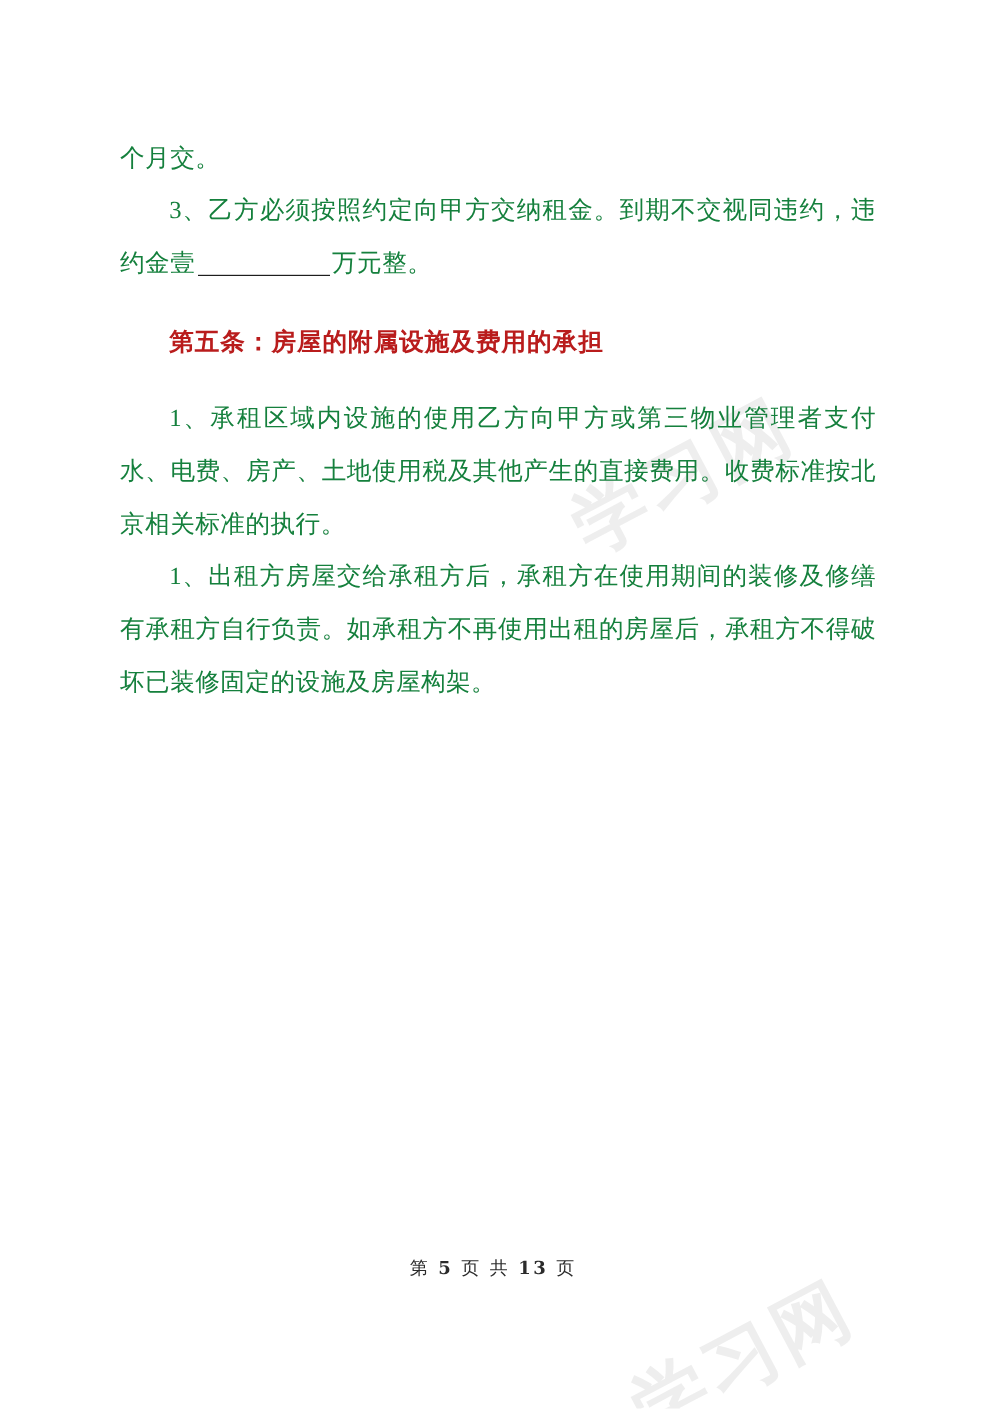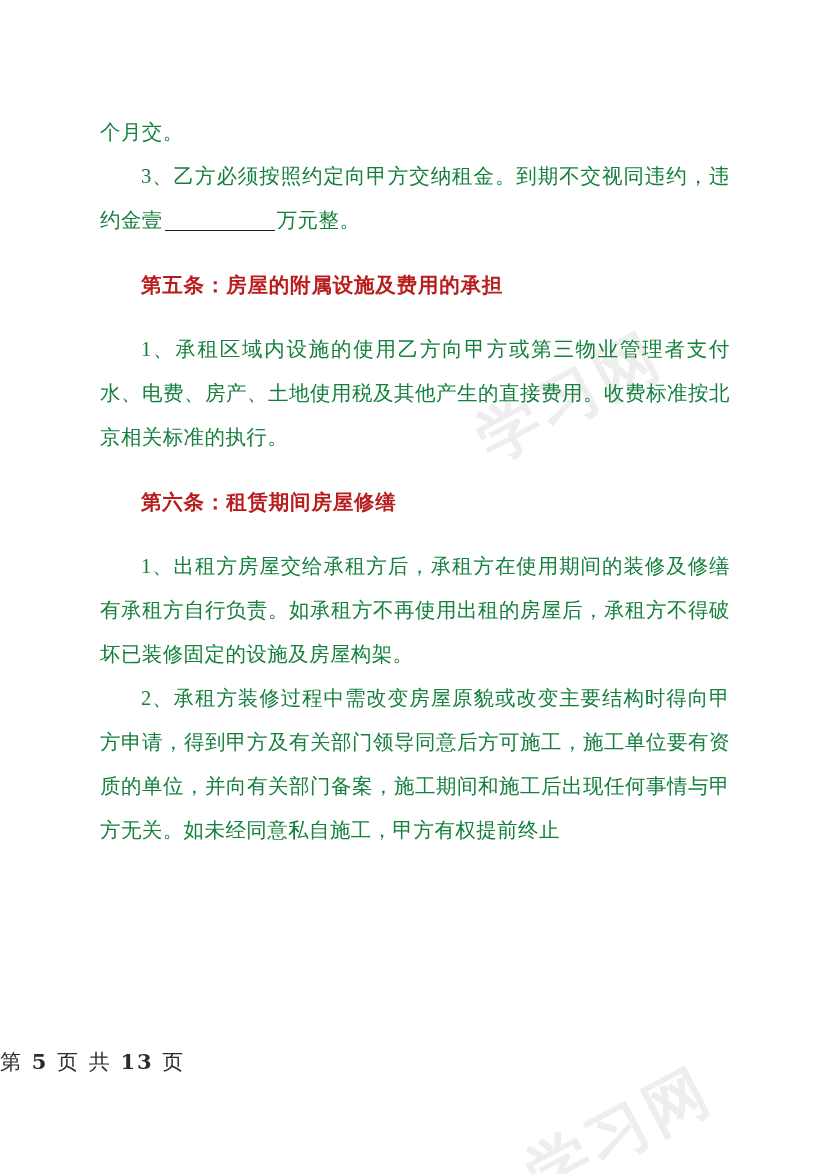--- a/index.html
+++ b/index.html
@@ -54,21 +54,22 @@
     border-bottom: 1.5px solid #1d1d1d;
     width: 110px;
     vertical-align: -4px;
     margin: 0 2px;
   }
   .footer {
     position: absolute;
     left: 0;
     top: 1048px;
     width: 822px;
-    font-size: 21px;
+    text-align: center;
+    font-size: 15px;
     color: #2b2b2b;
     letter-spacing: 2px;
     font-family: "DejaVu Serif", "Liberation Serif", serif;
     z-index: 3;
   }
   .footer .num {
     font-weight: bold;
   }
   .watermark {
     position: absolute;
@@ -104,25 +105,23 @@
     <p class="para">个月交。</p>
 
     <p class="para indent">3、乙方必须按照约定向甲方交纳租金。到期不交视同违约，违约金壹<span class="blank-line"></span>万元整。</p>
 
     <p class="heading">第五条：房屋的附属设施及费用的承担</p>
 
     <p class="para indent">1、承租区域内设施的使用乙方向甲方或第三物业管理者支付水、电费、房产、土地使用税及其他产生的直接费用。收费标准按北京相关标准的执行。</p>
 
 
 
-    <p class="heading">第六条：租赁期间房屋修缮</p>
 
     <p class="para indent">1、出租方房屋交给承租方后，承租方在使用期间的装修及修缮有承租方自行负责。如承租方不再使用出租的房屋后，承租方不得破坏已装修固定的设施及房屋构架。</p>
 
-    <p class="para indent">2、承租方装修过程中需改变房屋原貌或改变主要结构时得向甲方申请，得到甲方及有关部门领导同意后方可施工，施工单位要有资质的单位，并向有关部门备案，施工期间和施工后出现任何事情与甲方无关。如未经同意私自施工，甲方有权提前终止</p>
 
   </div>
 
   <div class="footer">
     <span>第</span>
     <span class="num">5</span>
     <span>页 共</span>
     <span class="num">13</span>
     <span>页</span>
   </div>

